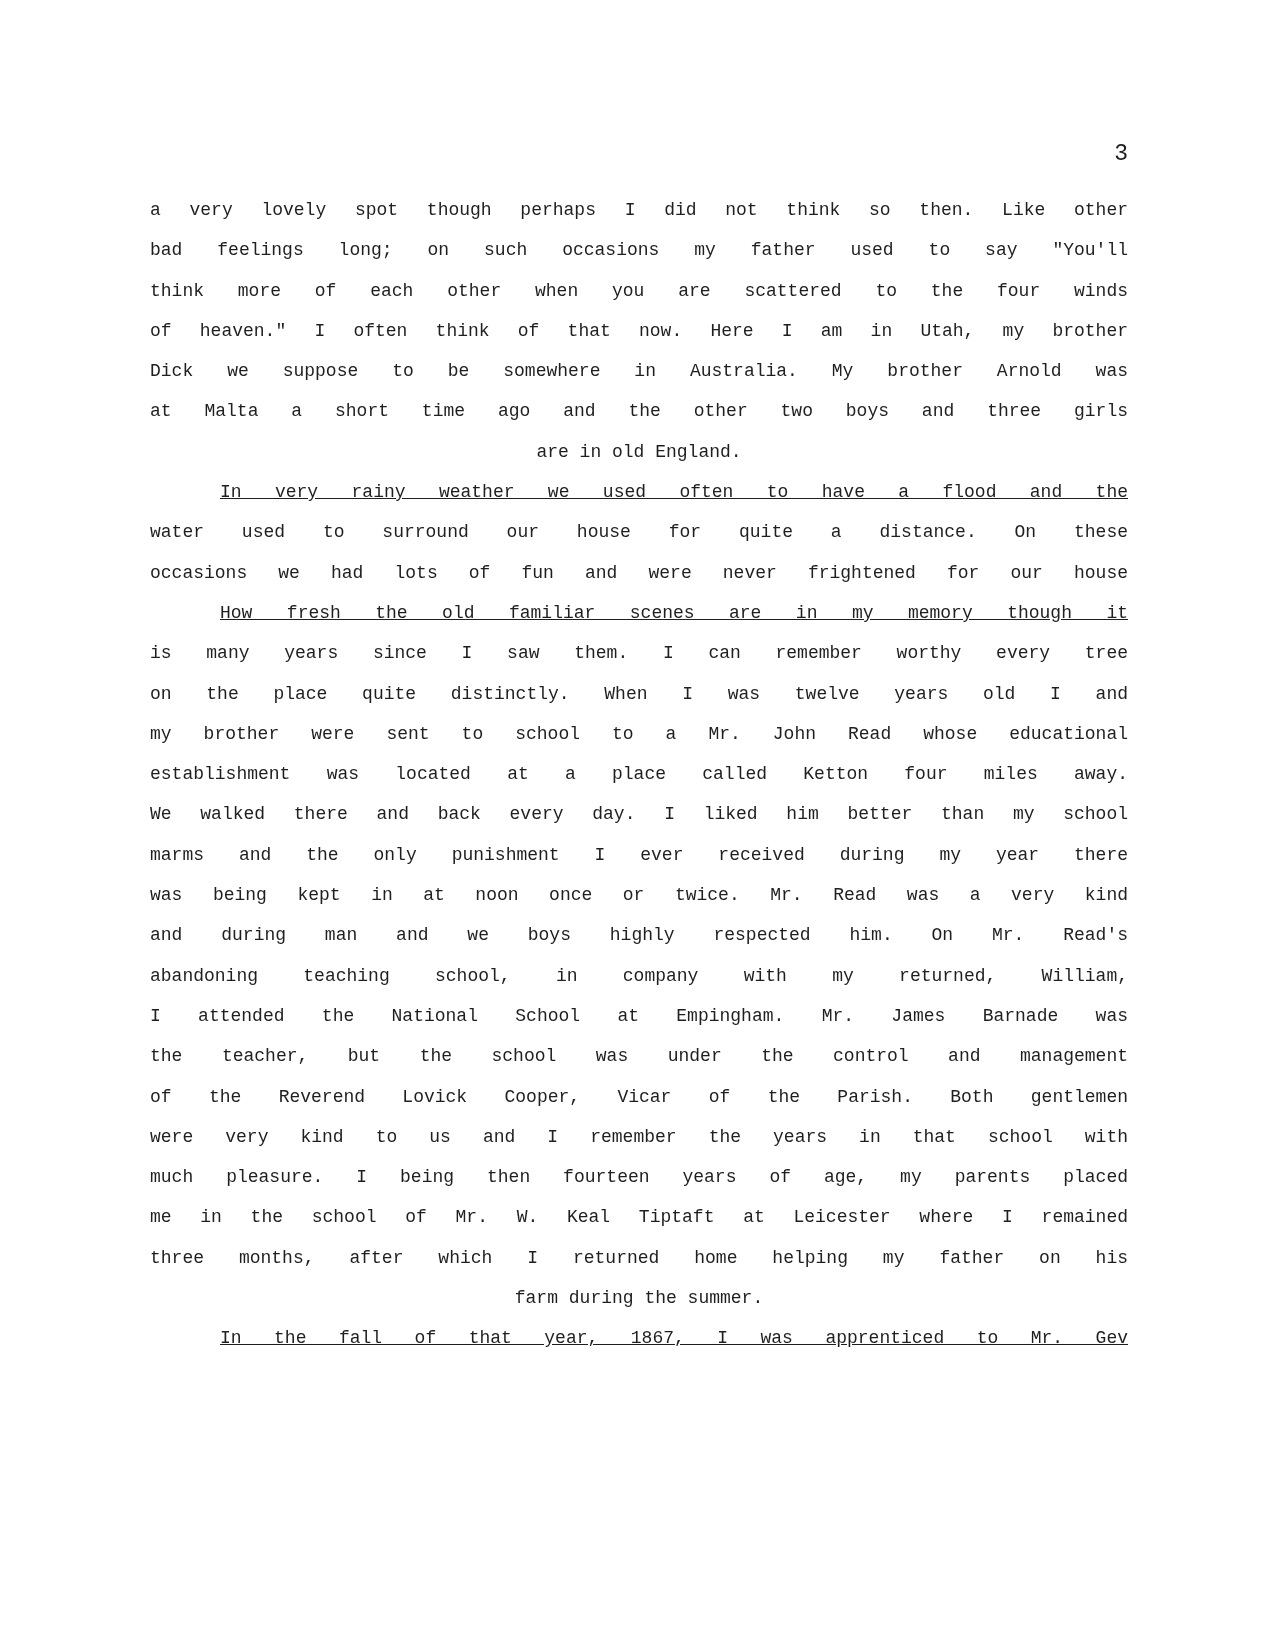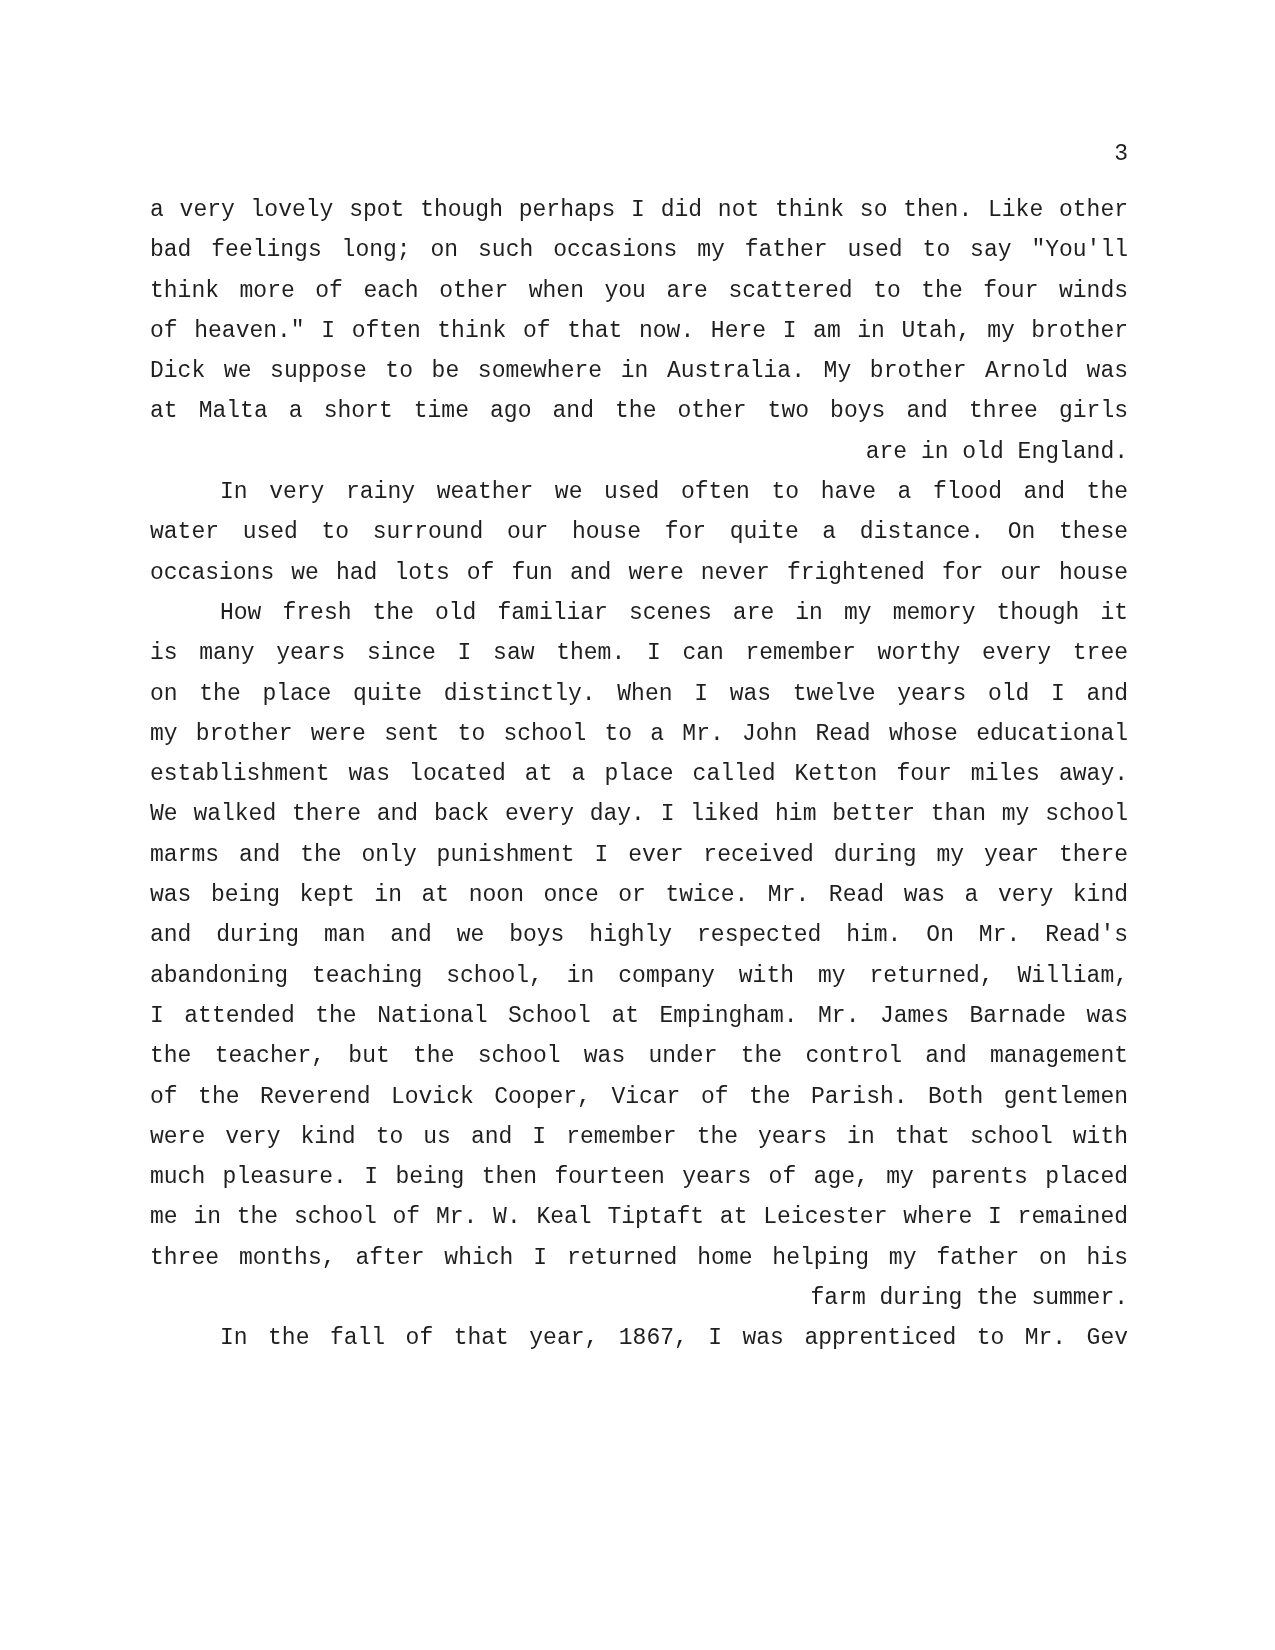--- a/index.html
+++ b/index.html
@@ -31,36 +31,37 @@
     text-align: right;
     font-size: 23px;
     line-height: 26px;
     letter-spacing: 0;
   }
   .text-block {
     position: absolute;
     left: 150px;
     top: 190px;
     width: 978px;
-    font-size: 23px;
+    font-size: 18px;
     line-height: 40.3px;
   }
   .line {
-    text-align: right;
+    text-align: center;
     white-space: nowrap;
   }
   
   .line.j {
     white-space: normal;
     text-align: justify;
     text-align-last: justify;
     -moz-text-align-last: justify;
   }
   .line.ind {
     text-indent: 70px;
+    text-decoration: underline;
   }
 </style>
 </head>
 <body>
 
 <div class="page">
   <div class="page-number">3</div>
   <div class="text-block">
       <div class="line j">a very lovely spot though perhaps I did not think so then. Like other</div>
       <div class="line j">bad feelings long; on such occasions my father used to say "You'll</div>

